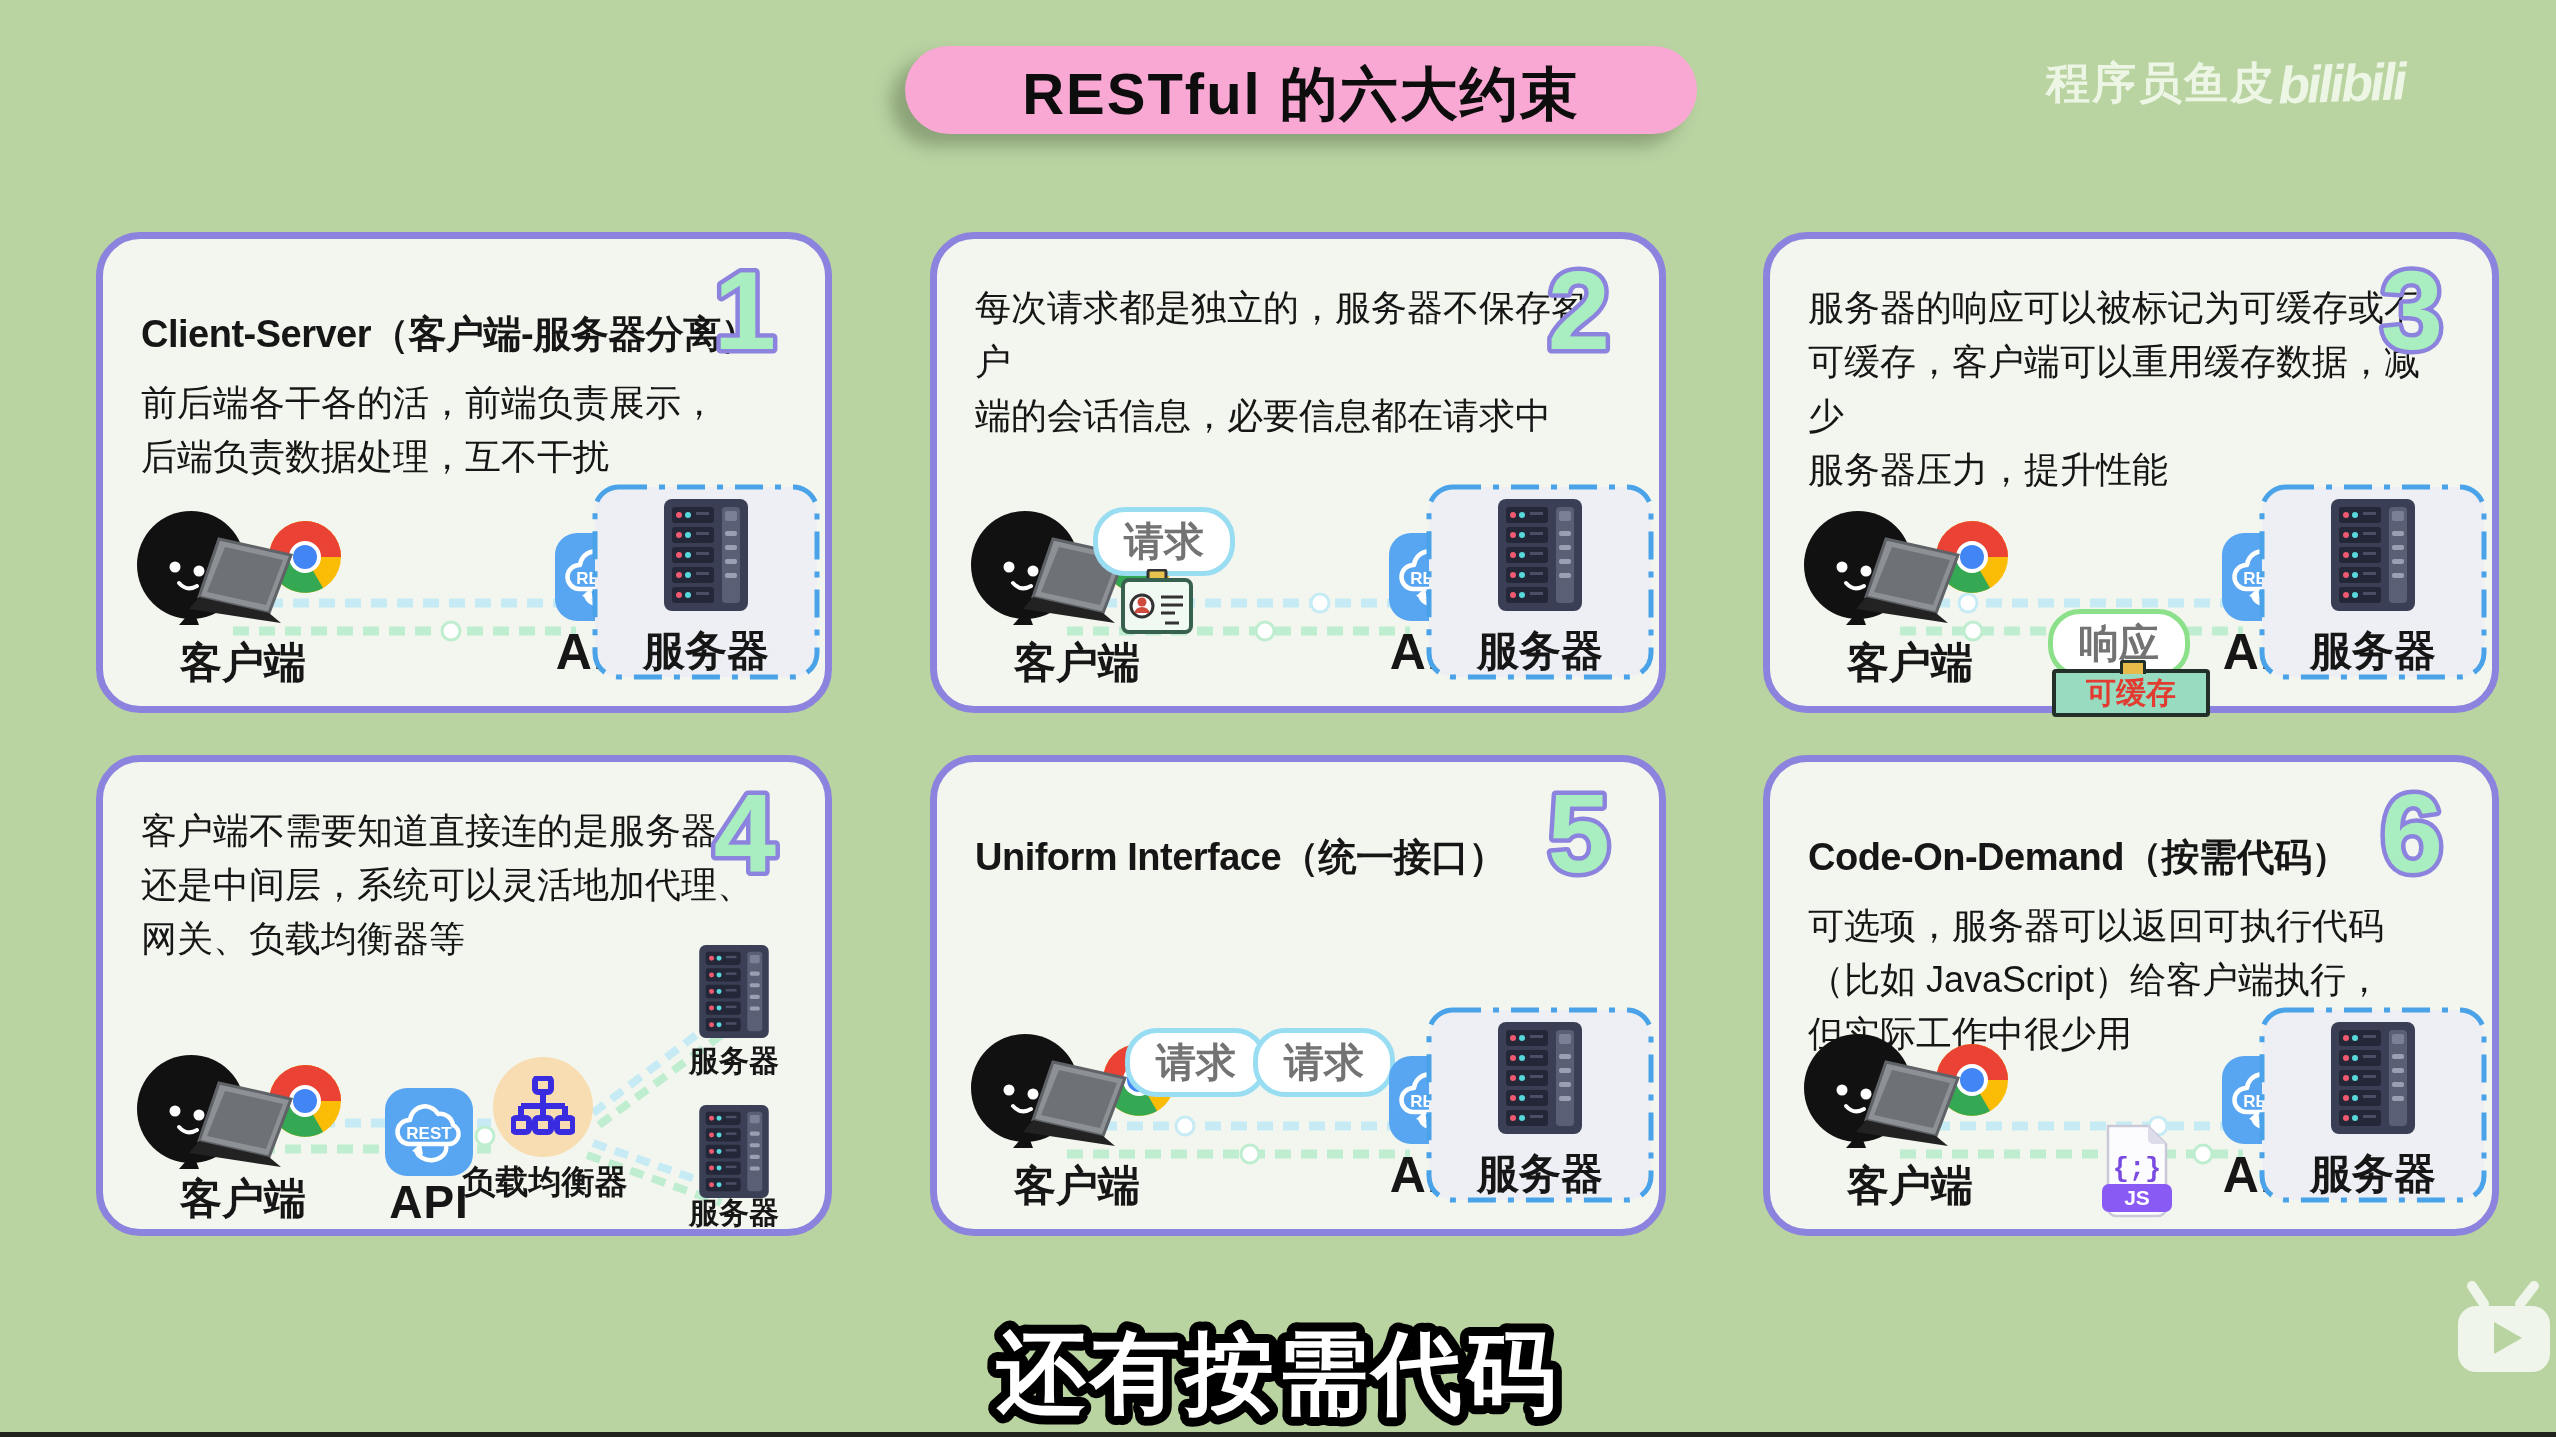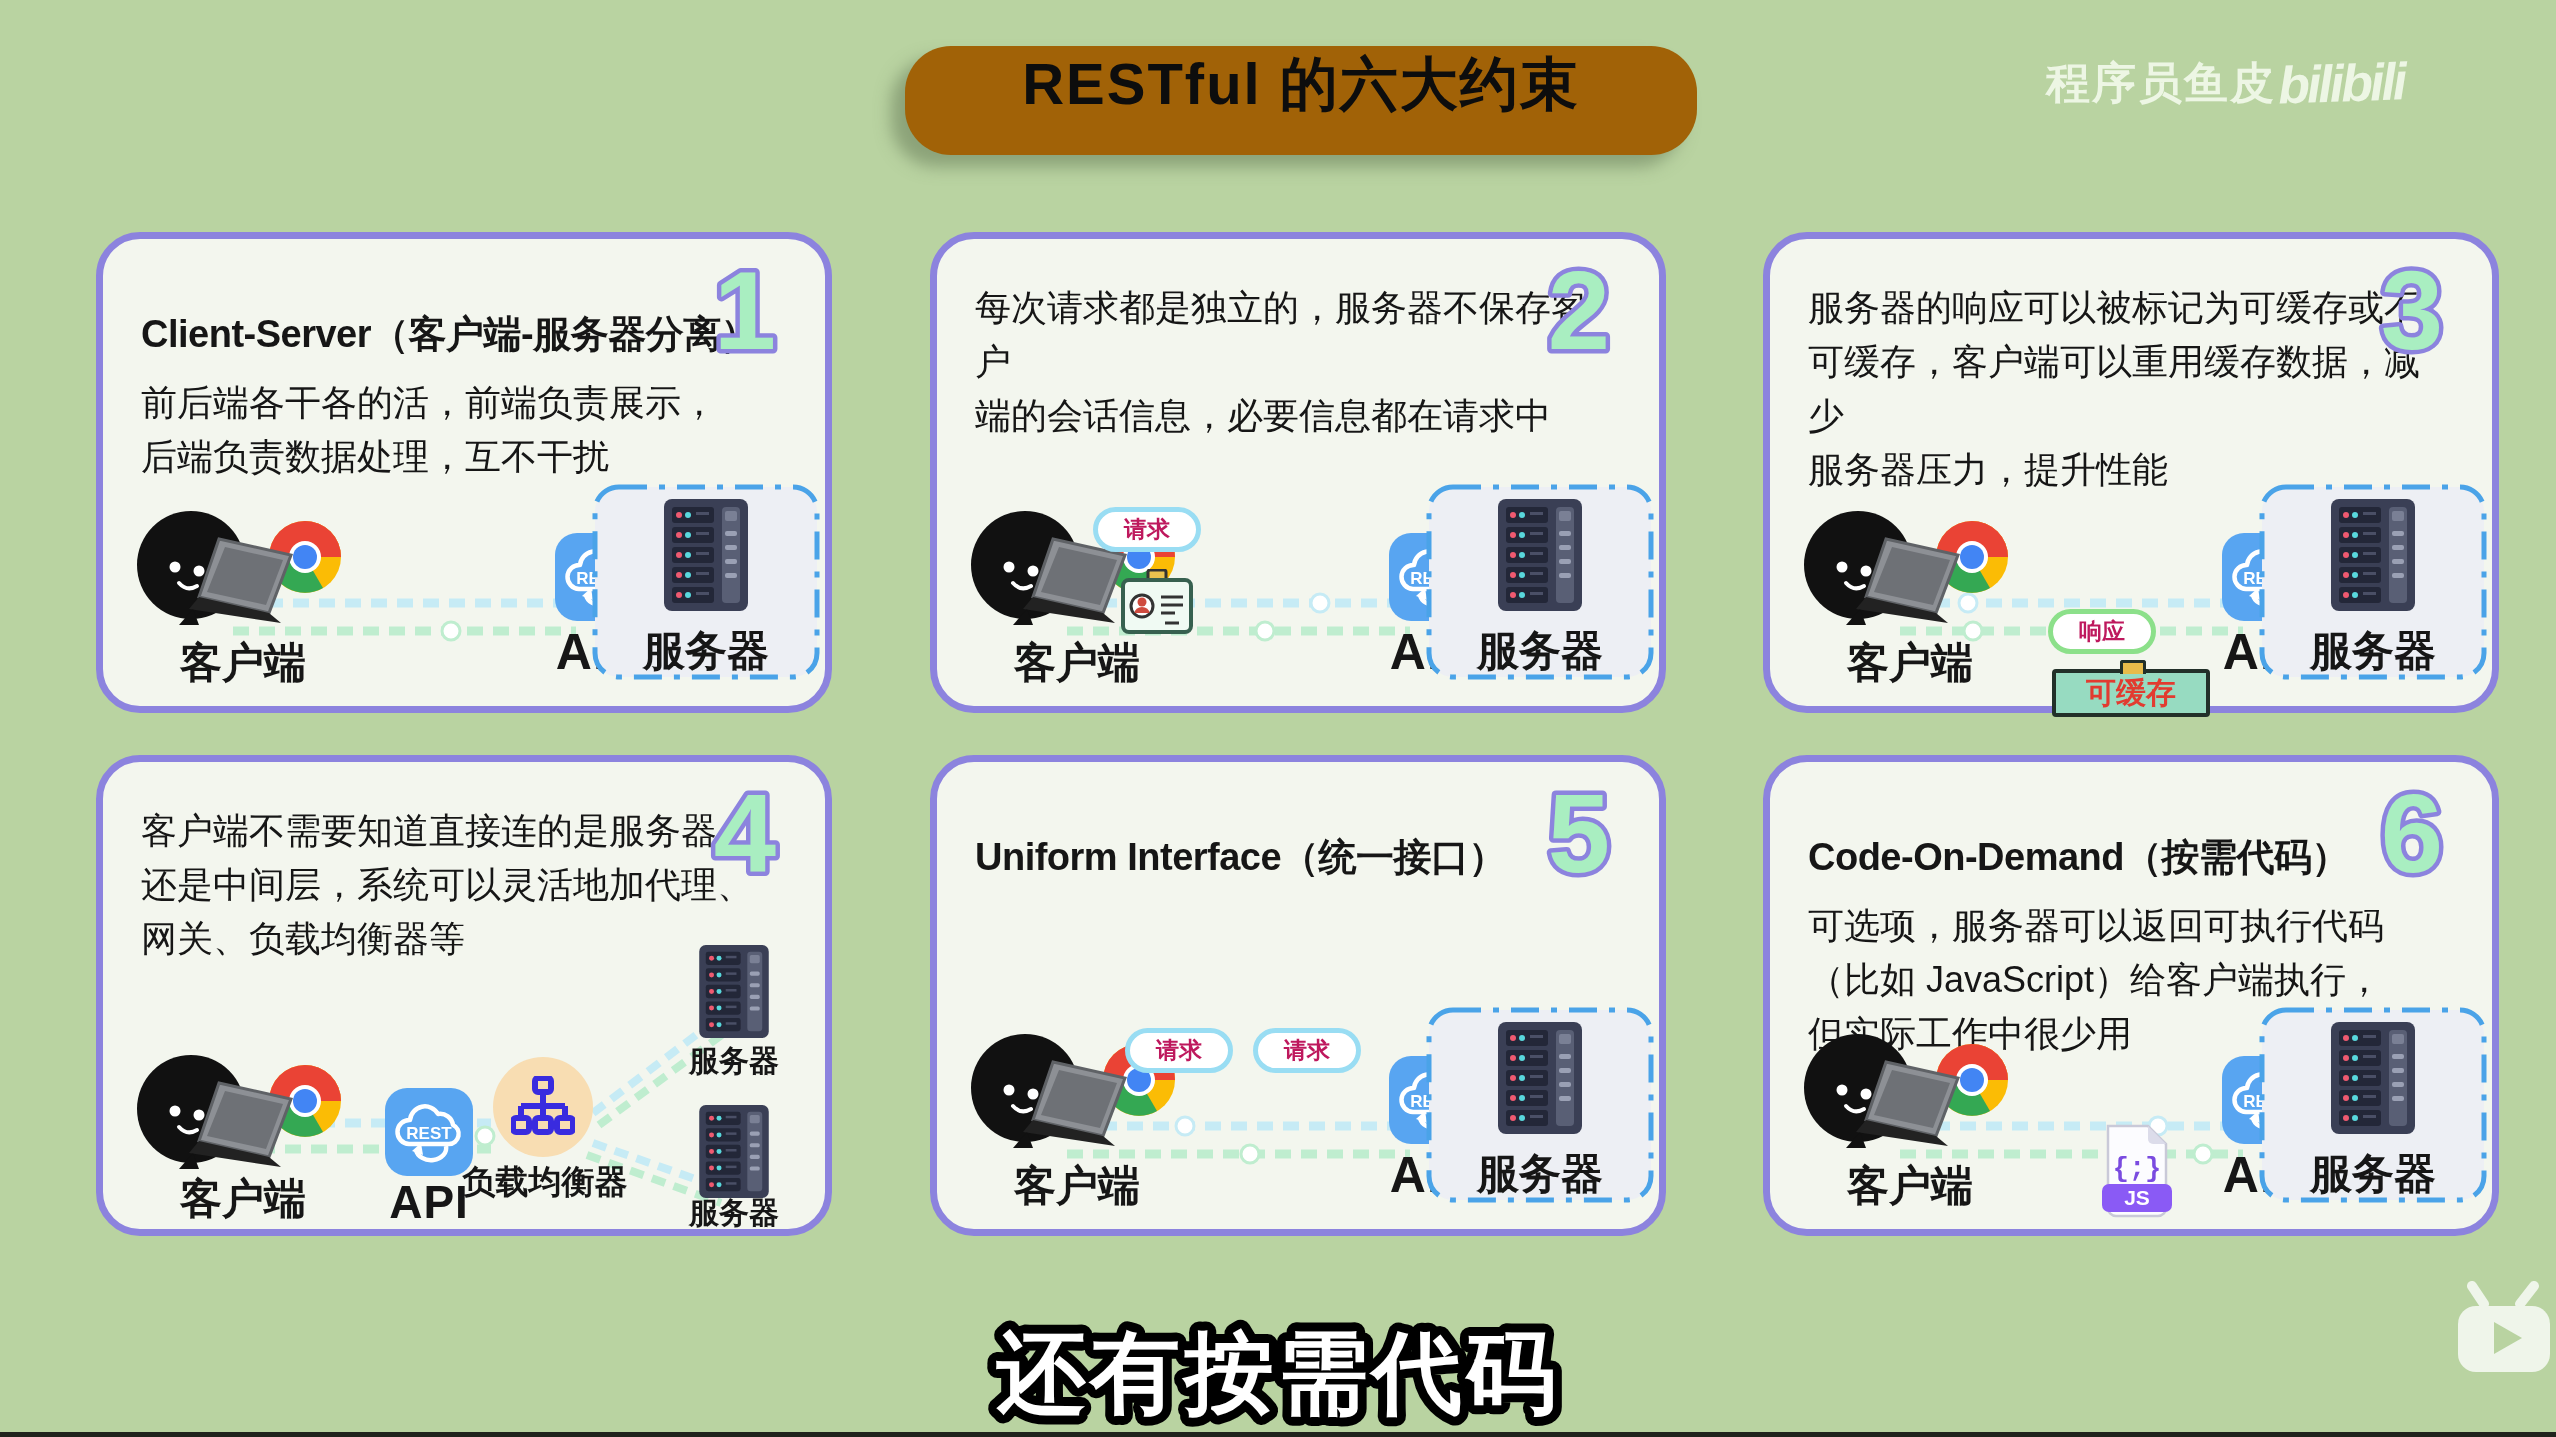--- a/index.html
+++ b/index.html
@@ -1,21 +1,21 @@
 <!DOCTYPE html>
 <html><head>
 <meta charset="utf-8">
 <style>
   html,body{margin:0;padding:0;background:#b9d3a1;}
   .stage{position:relative;width:2556px;height:1437px;background:#b9d3a1;overflow:hidden;
          font-family:"Liberation Sans",sans-serif;color:#161616;}
 
   
-  .title-pill{position:absolute;left:905px;top:46px;width:792px;height:109px;background:#a16207;
-      border-radius:46px;display:flex;align-items:flex-start;justify-content:center;
+  .title-pill{position:absolute;left:905px;top:46px;width:792px;height:88px;background:#f9a8d4;
+      border-radius:46px;display:flex;align-items:flex-end;justify-content:center;
       box-shadow:-14px 12px 16px rgba(96,116,82,.5);}
   .title-pill span{font-size:58px;font-weight:bold;letter-spacing:2px;color:#0d0d0d;}
   .watermark{position:absolute;left:2046px;top:50px;display:flex;align-items:center;gap:0;}
   .wm-author{font-size:44px;font-weight:bold;color:rgba(246,251,240,.85);letter-spacing:2px;}
 
   
   .card{position:absolute;width:736px;height:481px;background:#f3f6ee;border:7px solid #8c83de;
         border-radius:44px;box-sizing:border-box;padding:26px 38px;}
   .card1{left:96px;top:232px}.card2{left:930px;top:232px}.card3{left:1763px;top:232px}
   .card4{left:96px;top:755px}.card5{left:930px;top:755px}.card6{left:1763px;top:755px}
@@ -31,21 +31,21 @@
       font-size:42px;font-weight:bold;}
   .api-icon{position:absolute;left:414px;top:48px;}
   .api-label{position:absolute;left:402px;top:138px;width:112px;text-align:center;
       font-size:50px;font-weight:bold;letter-spacing:1px;}
   .zone{position:absolute;left:450px;top:-2px;width:230px;height:198px;}
   .zone-server{position:absolute;left:73px;top:16px;}
   .zone-label{position:absolute;left:0;top:140px;width:100%;text-align:center;
       font-size:42px;font-weight:bold;}
 
   .bubble{position:absolute;background:#fff;border:5px solid #99ddf3;border-radius:32px;
-      padding:2px 26px;font-size:23px;font-weight:bold;color:#be185d;}
+      padding:2px 26px;font-size:40px;font-weight:bold;color:#737373;}
   .bubble.green{border-color:#8ce08a;}
   .badge{position:absolute;left:146px;top:84px;}
   .tag{position:absolute;left:244px;top:184px;width:150px;height:40px;background:#97dbc1;
       border:4px solid #223029;border-radius:4px;display:flex;align-items:center;justify-content:center;
       font-size:30px;font-weight:bold;color:#e23b30;}
   .tag::before{content:"";position:absolute;top:-13px;left:64px;width:20px;height:11px;
       background:#e7bb4a;border:3px solid #223029;border-bottom:none;border-radius:3px 3px 0 0;}
 
   
   .lb-circle{position:absolute;left:352px;top:104px;width:100px;height:100px;border-radius:50%;

